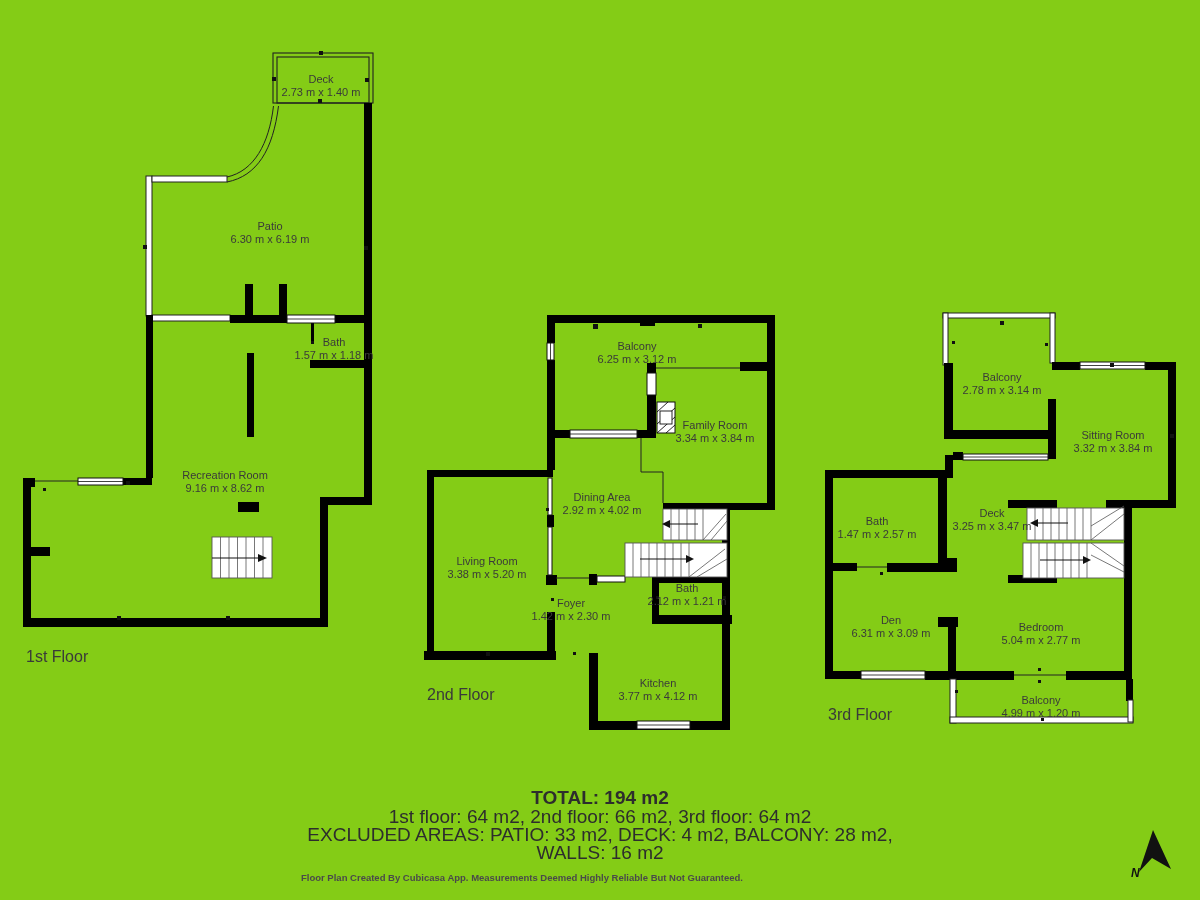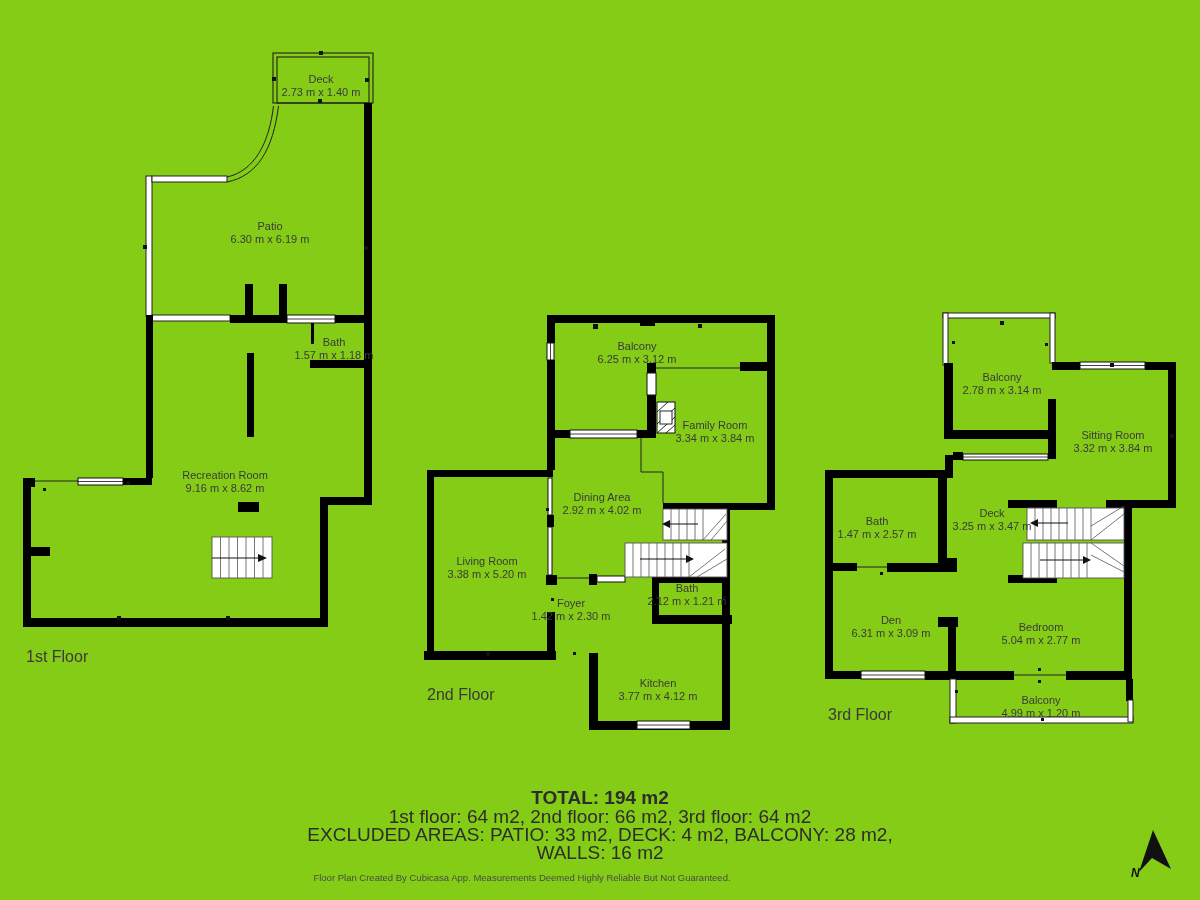--- a/index.html
+++ b/index.html
@@ -6,21 +6,21 @@
   #canvas{position:relative;width:1200px;height:900px;background:#84cc16;overflow:hidden;
           font-family:"Liberation Sans","DejaVu Sans",sans-serif;}
   #plan-svg{position:absolute;left:0;top:0;}
   .lbl{position:absolute;transform:translate(-50%,-50%);text-align:center;
        font-size:11px;line-height:13px;color:#3a3a3a;white-space:nowrap;}
   .floor-tag{position:absolute;font-size:16px;color:#3a3a3a;}
   .sum{position:absolute;left:0;width:1200px;text-align:center;color:#2d2d2d;
        font-size:19px;line-height:18px;}
   .sum.bold{font-weight:bold;}
   .credit{position:absolute;left:0;width:1044px;text-align:center;color:#4a4a4a;
-          font-size:9.5px;font-weight:normal;}
+          font-size:9.5px;font-weight:bold;}
   .compass-n{position:absolute;font-size:12px;font-style:italic;font-weight:600;color:#111;}
 </style>
 </head>
 <body>
 
 <div id="canvas">
 
 <svg id="plan-svg" width="1200" height="900" viewBox="0 0 1200 900">
 
   <g>

